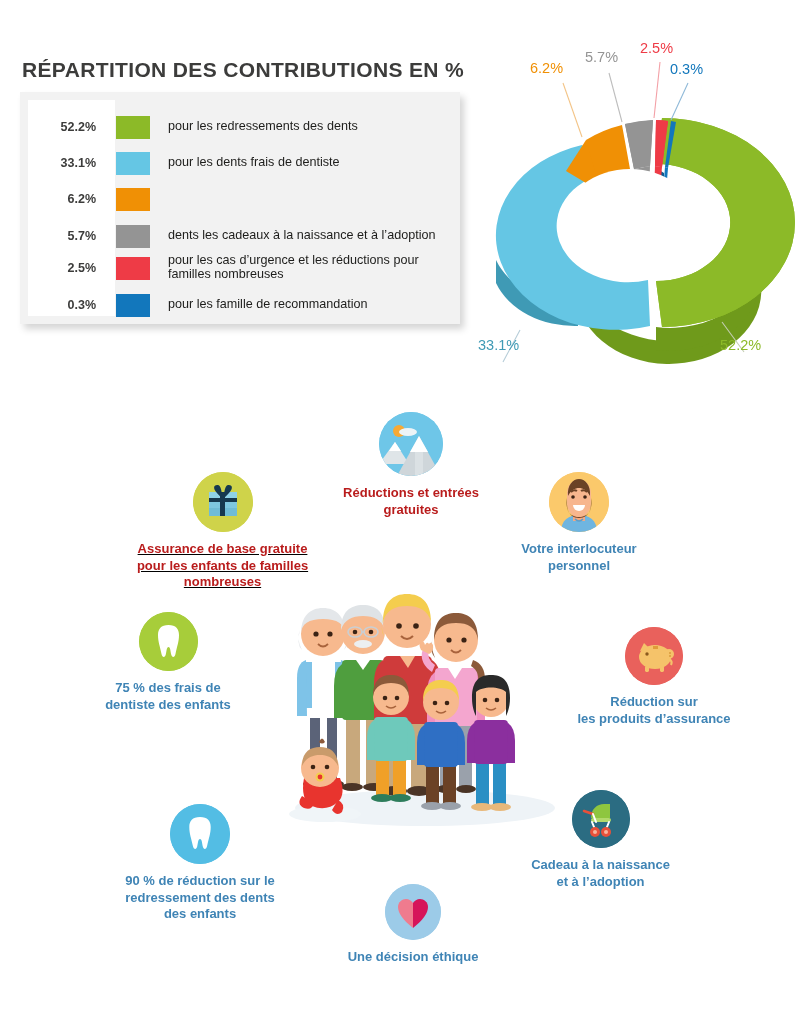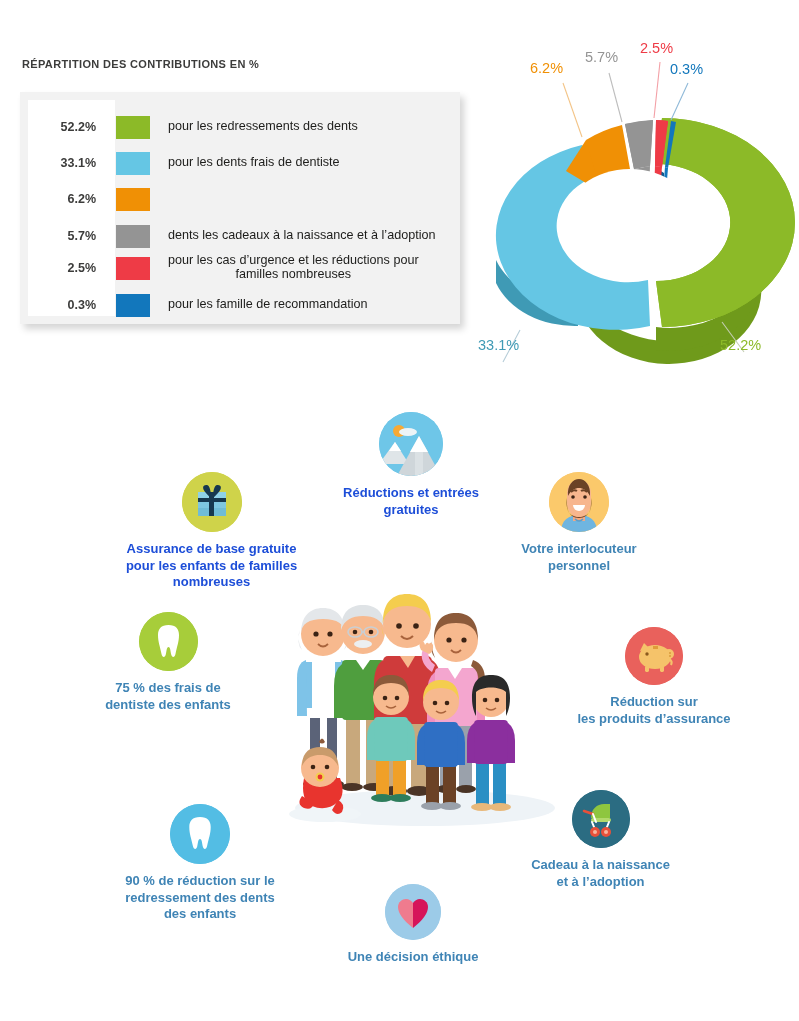--- a/index.html
+++ b/index.html
@@ -9,21 +9,21 @@
     font-family:"Liberation Sans", sans-serif;
     position:relative;
     overflow:hidden;
     -webkit-font-smoothing:antialiased;
   }
   .root{position:absolute;inset:0;}
 
   
   .title{
     position:absolute;left:22px;top:58px;
-    font-size:11px;font-weight:bold;letter-spacing:.35px;
+    font-size:21px;font-weight:bold;letter-spacing:.35px;
     color:#3c3c3b;white-space:nowrap;
   }
 
   
   .legend-panel{
     position:absolute;left:20px;top:92px;width:440px;height:232px;
     background:#f2f2f2;
     box-shadow:4px 5px 7px rgba(0,0,0,.17);
   }
   .legend-whitecol{
@@ -36,41 +36,40 @@
     display:flex;align-items:center;
   }
   .lpct{
     width:88px;text-align:right;padding-right:12px;box-sizing:border-box;
     font-size:12.5px;font-weight:bold;color:#3c3c3b;
   }
   .lswatch{width:34px;height:23px;margin-left:8px;flex:0 0 auto;}
   .ltext{
     margin-left:18px;font-size:12.6px;color:#1d1d1b;line-height:13.6px;
     max-width:300px;
-    text-align:center;
   }
 
   
   .chart-wrap{position:absolute;left:470px;top:40px;width:329px;height:330px;}
   .chart-wrap svg{display:block;}
   .clabel{
     position:absolute;font-size:14.5px;font-weight:400;white-space:nowrap;
   }
 
   
   .node{position:absolute;text-align:center;}
   .circ{
     border-radius:50%;position:relative;margin:0 auto;
     display:flex;align-items:center;justify-content:center;
     overflow:hidden;
   }
   .circ svg{display:block;}
   .ncap{
     margin-top:9px;font-size:13px;font-weight:bold;line-height:16.5px;
-    color:#1d4ed8;
+    color:#b91c1c;
   }
   .ncap.dark{color:#3f84b5;}
 
   
   .family{position:absolute;left:280px;top:572px;width:290px;height:262px;}
   .family svg{display:block;}
 </style>
 </head>
 <body>
 
@@ -196,21 +195,21 @@
         <path d="M0 52 L16 30 L30 52 Z" fill="#dfe5e8"></path>
         <path d="M16 30 L22 39 L10 39 Z" fill="#ffffff"></path>
         <path d="M18 64 L40 24 L62 64 Z" fill="#cfd6da"></path>
         <path d="M40 24 L49 40 L31 40 Z" fill="#ffffff"></path>
         <rect x="36" y="40" width="8" height="24" fill="#e3e8eb" opacity=".6"></rect>
       </svg>
     </div>
     <div class="ncap">Réductions et entrées<br>gratuites</div>
   </div>
 
-  <div class="node" style="left:104px;top:472px;width:215px;">
+  <div class="node" style="left:115px;top:472px;width:215px;text-decoration:underline;">
     <div class="circ" style="width:60px;height:60px;background:#cfd34a;">
       <svg width="60" height="60" viewBox="0 0 60 60">
         <circle cx="30" cy="30" r="30" fill="#cfd34a"></circle>
         <rect x="16" y="20" width="28" height="24" fill="#7ec7e0"></rect>
         <rect x="16" y="20" width="28" height="8" fill="#8fd2e8"></rect>
         <rect x="16" y="36" width="28" height="8" fill="#6fbcd6"></rect>
         <rect x="16" y="26" width="28" height="4" fill="#16384f"></rect>
         <rect x="27" y="20" width="5" height="24" fill="#16384f"></rect>
         <path d="M29 26 C22 20 18 14 24 13 C28 12 29 20 29 26 Z" fill="#16384f"></path>
         <path d="M31 26 C38 20 42 14 36 13 C32 12 31 20 31 26 Z" fill="#16384f"></path>

